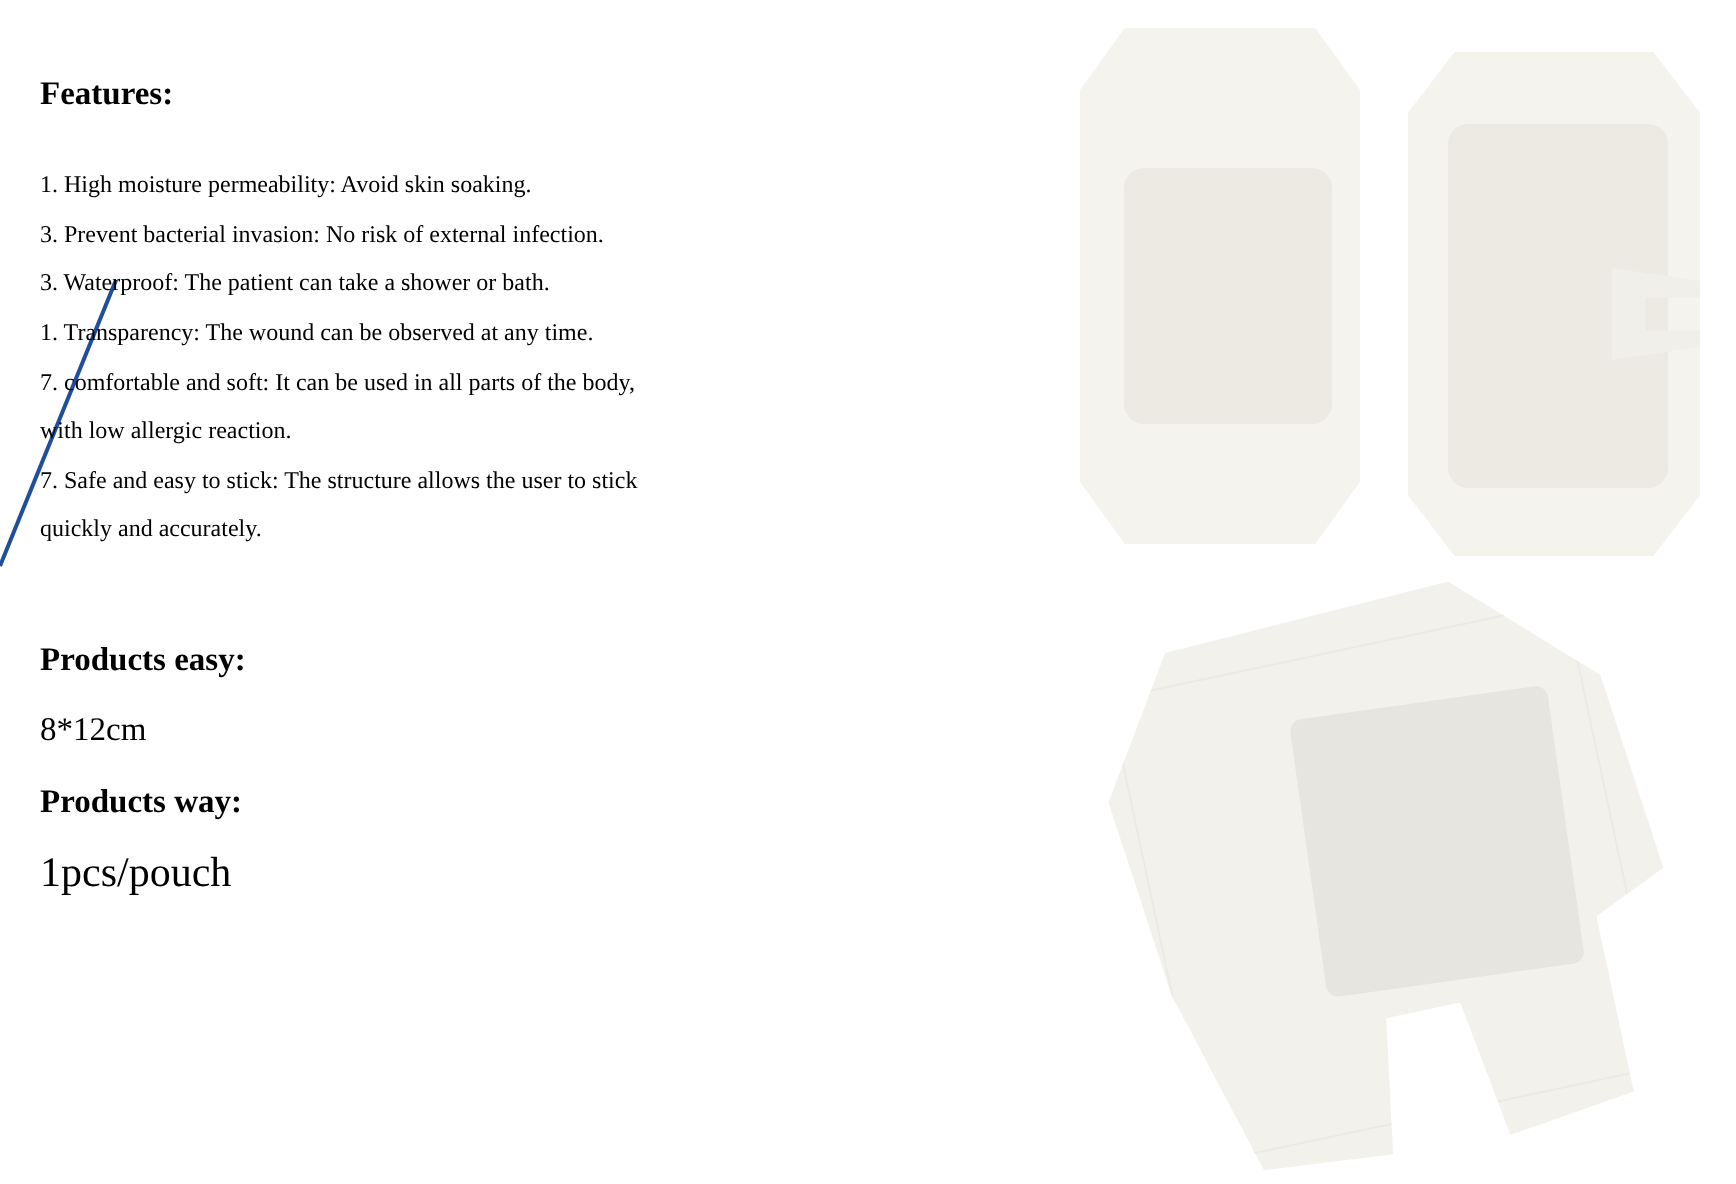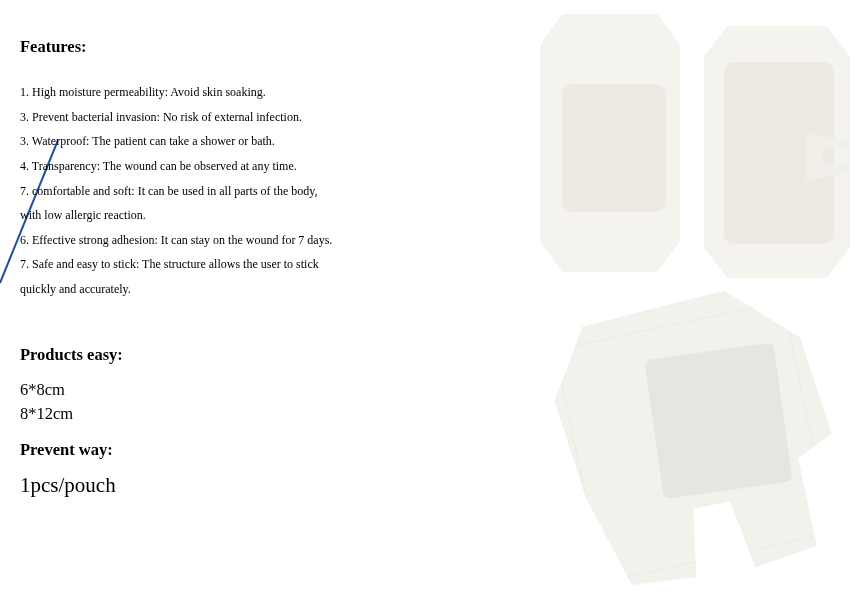--- a/index.html
+++ b/index.html
@@ -154,40 +154,38 @@
 <div class="text-col">
 
   <div class="heading">Features:</div>
 
   <div class="spacer-sm"></div>
 
   <ul class="features-list">
     <li>1. High moisture permeability: Avoid skin soaking.</li>
     <li>3. Prevent bacterial invasion: No risk of external infection.</li>
     <li>3. Waterproof: The patient can take a shower or bath.</li>
-    <li>4. Transparency: The wound can be observed at any time.</li>
+    <li>1. Transparency: The wound can be observed at any time.</li>
     <li>7. comfortable and soft: It can be used in all parts of the body,
 with low allergic reaction.</li>
-    <li>6. Effective strong adhesion: It can stay on the wound for 7 days.</li>
     <li>7. Safe and easy to stick: The structure allows the user to stick
 quickly and accurately.</li>
   </ul>
 
   <div class="spacer-md"></div>
 
   <div class="heading">Products easy:</div>
 
   <div class="spacer-xs"></div>
 
-  <div class="size-line">6*8cm</div>
   <div class="size-line">8*12cm</div>
 
   <div class="spacer-xs"></div>
 
-  <div class="heading">Prevent way:</div>
+  <div class="heading">Products way:</div>
 
   <div class="spacer-xs"></div>
 
   <div class="packing-line">1pcs/pouch</div>
 </div>
 
 <div class="photo-area">
 
   <div class="dressing oct pad-a">
     <div class="oct-inner"></div>

